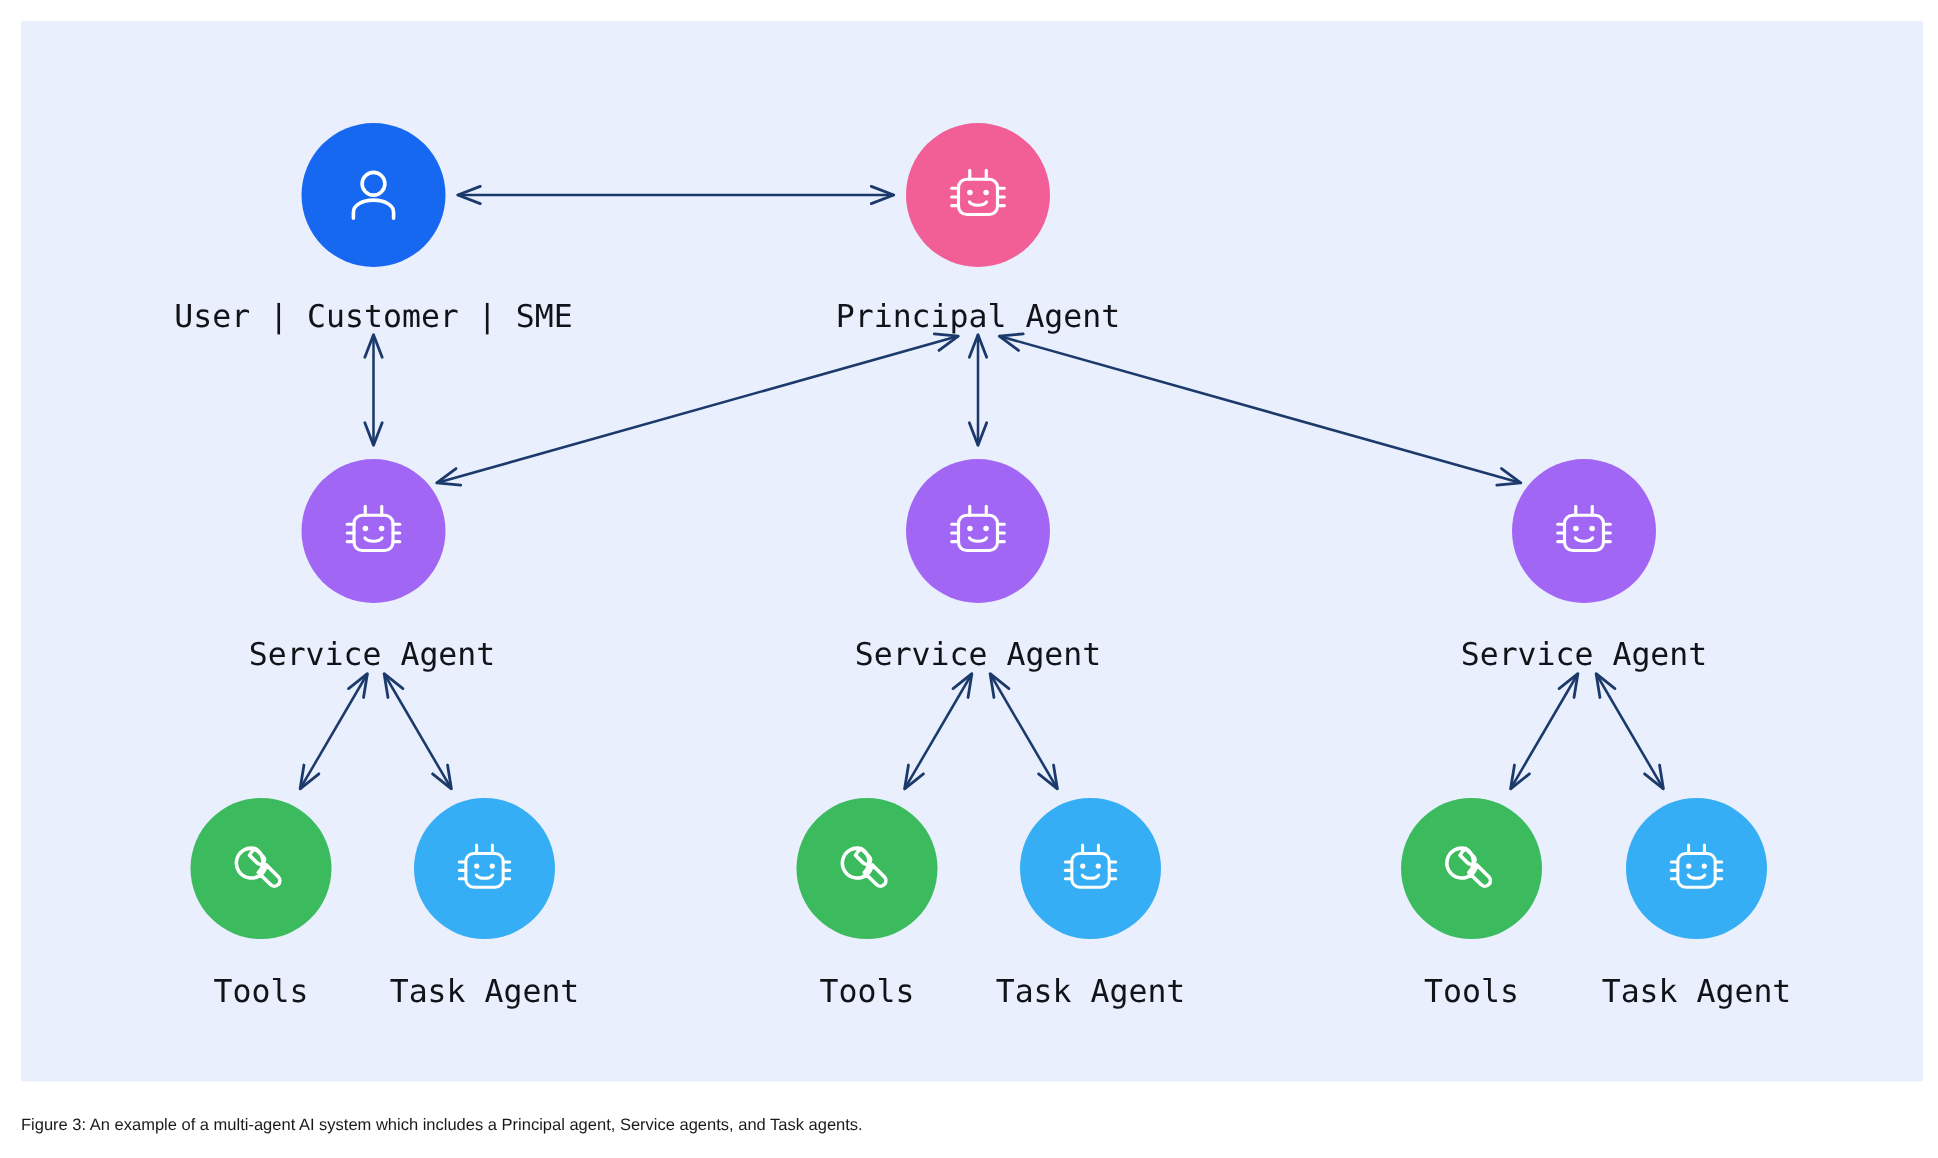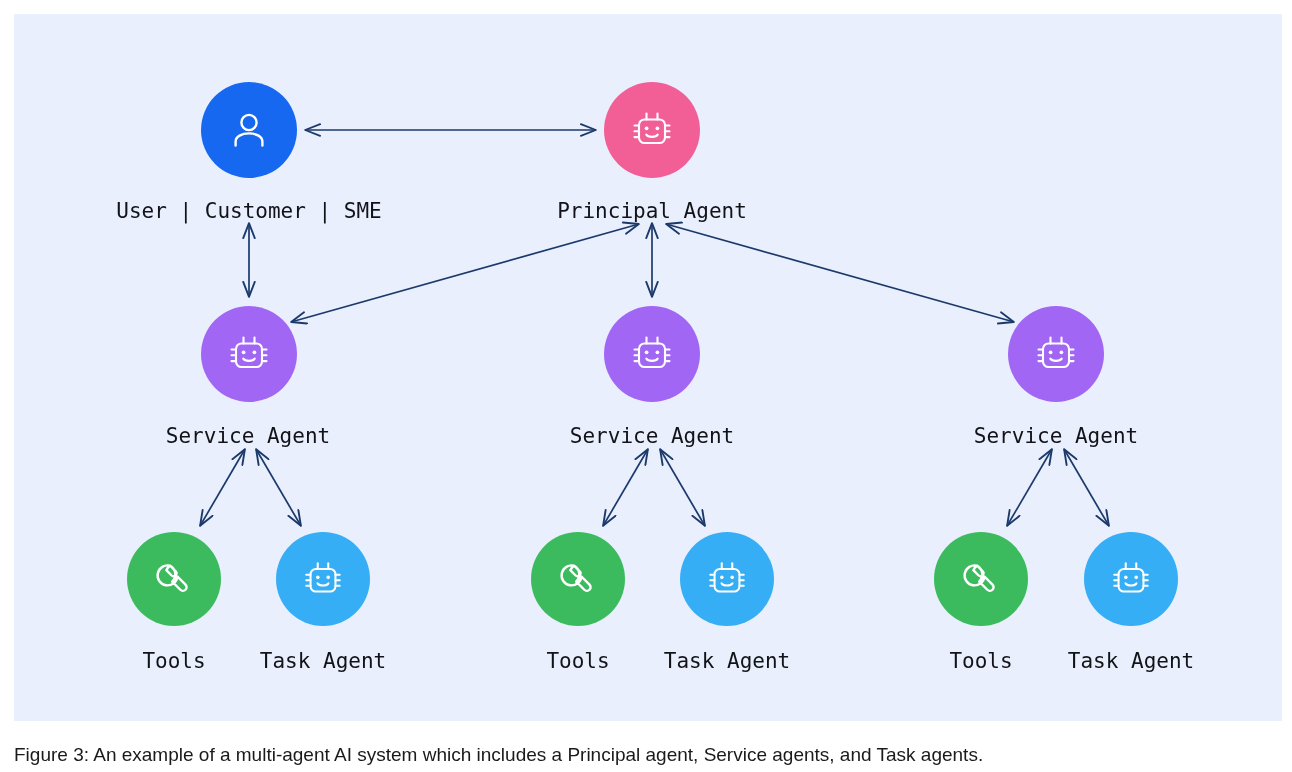--- a/index.html
+++ b/index.html
@@ -41,21 +41,21 @@
     font-size: 21px;
     fill: #111318;
     letter-spacing: 0px;
   }
   #caption {
     position: absolute;
     left: 14px;
     top: 744px;
     width: 1268px;
     font-family: "Liberation Sans", sans-serif;
-    font-size: 19px;
+    font-size: 11px;
     color: #1a1a1a;
     white-space: nowrap;
   }
   .link-line {
     stroke: #1b3a6b;
     stroke-width: 1.7;
     fill: none;
   }
   .icon-stroke {
     fill: none;

